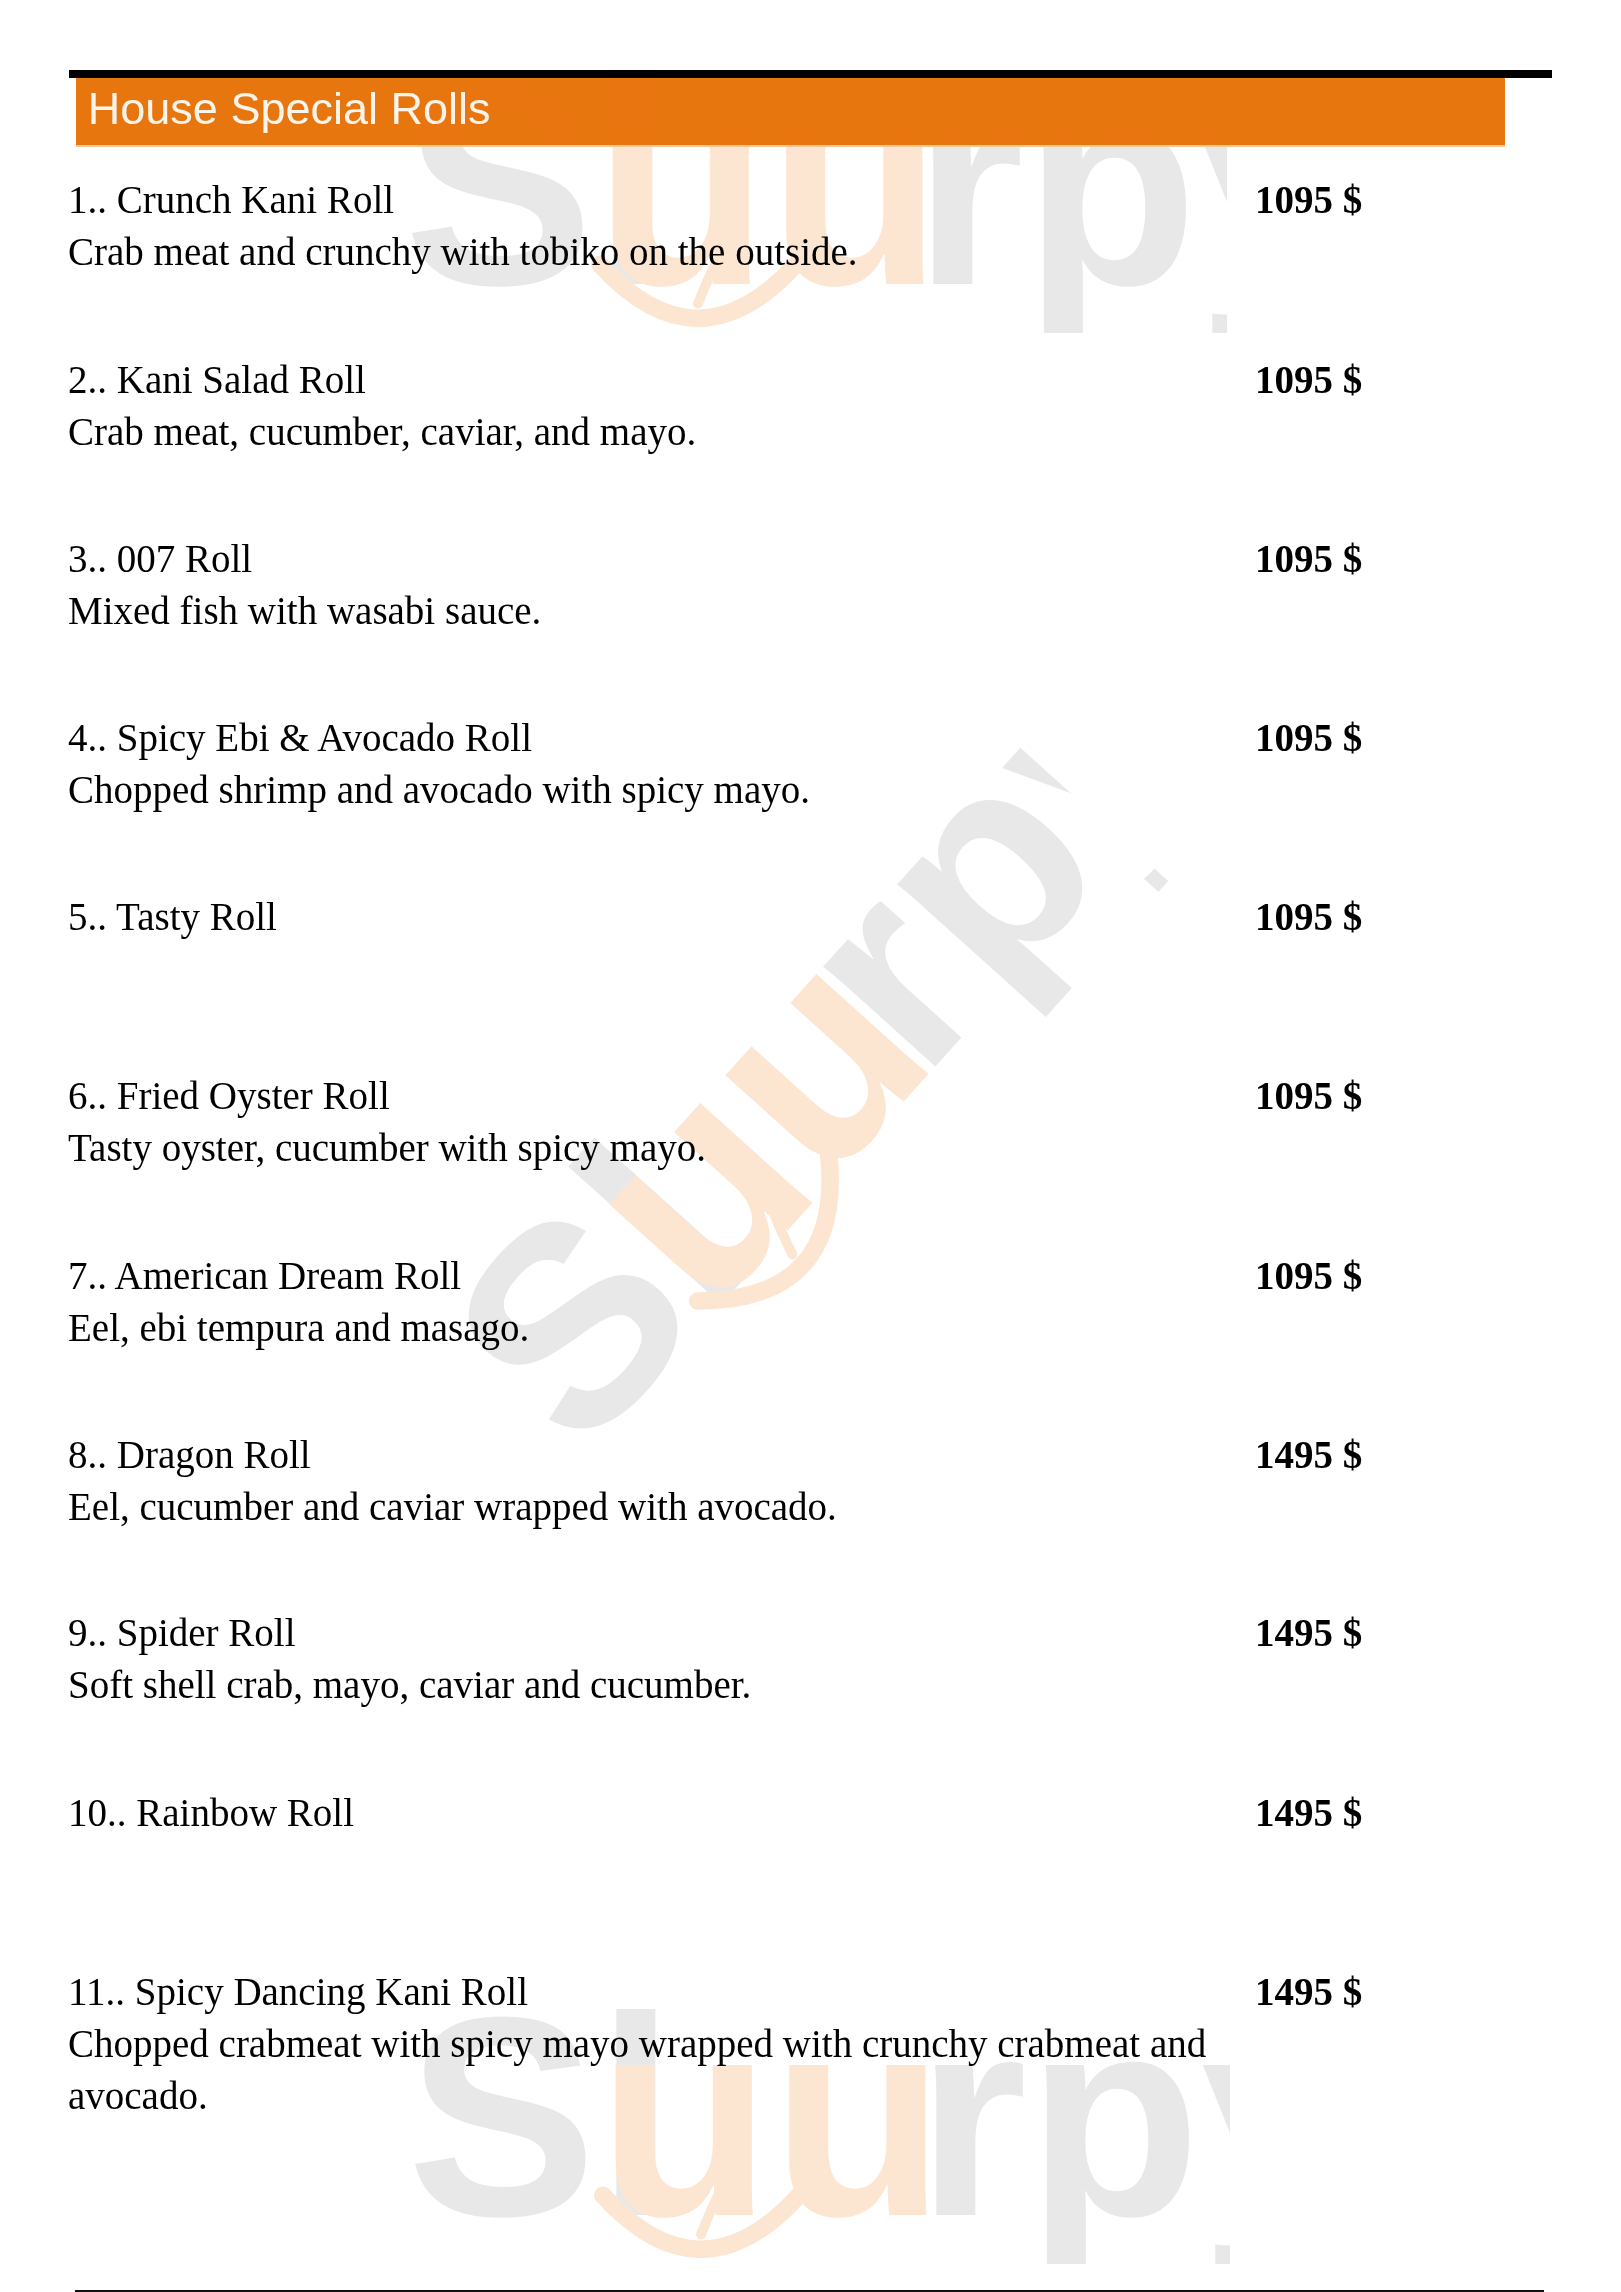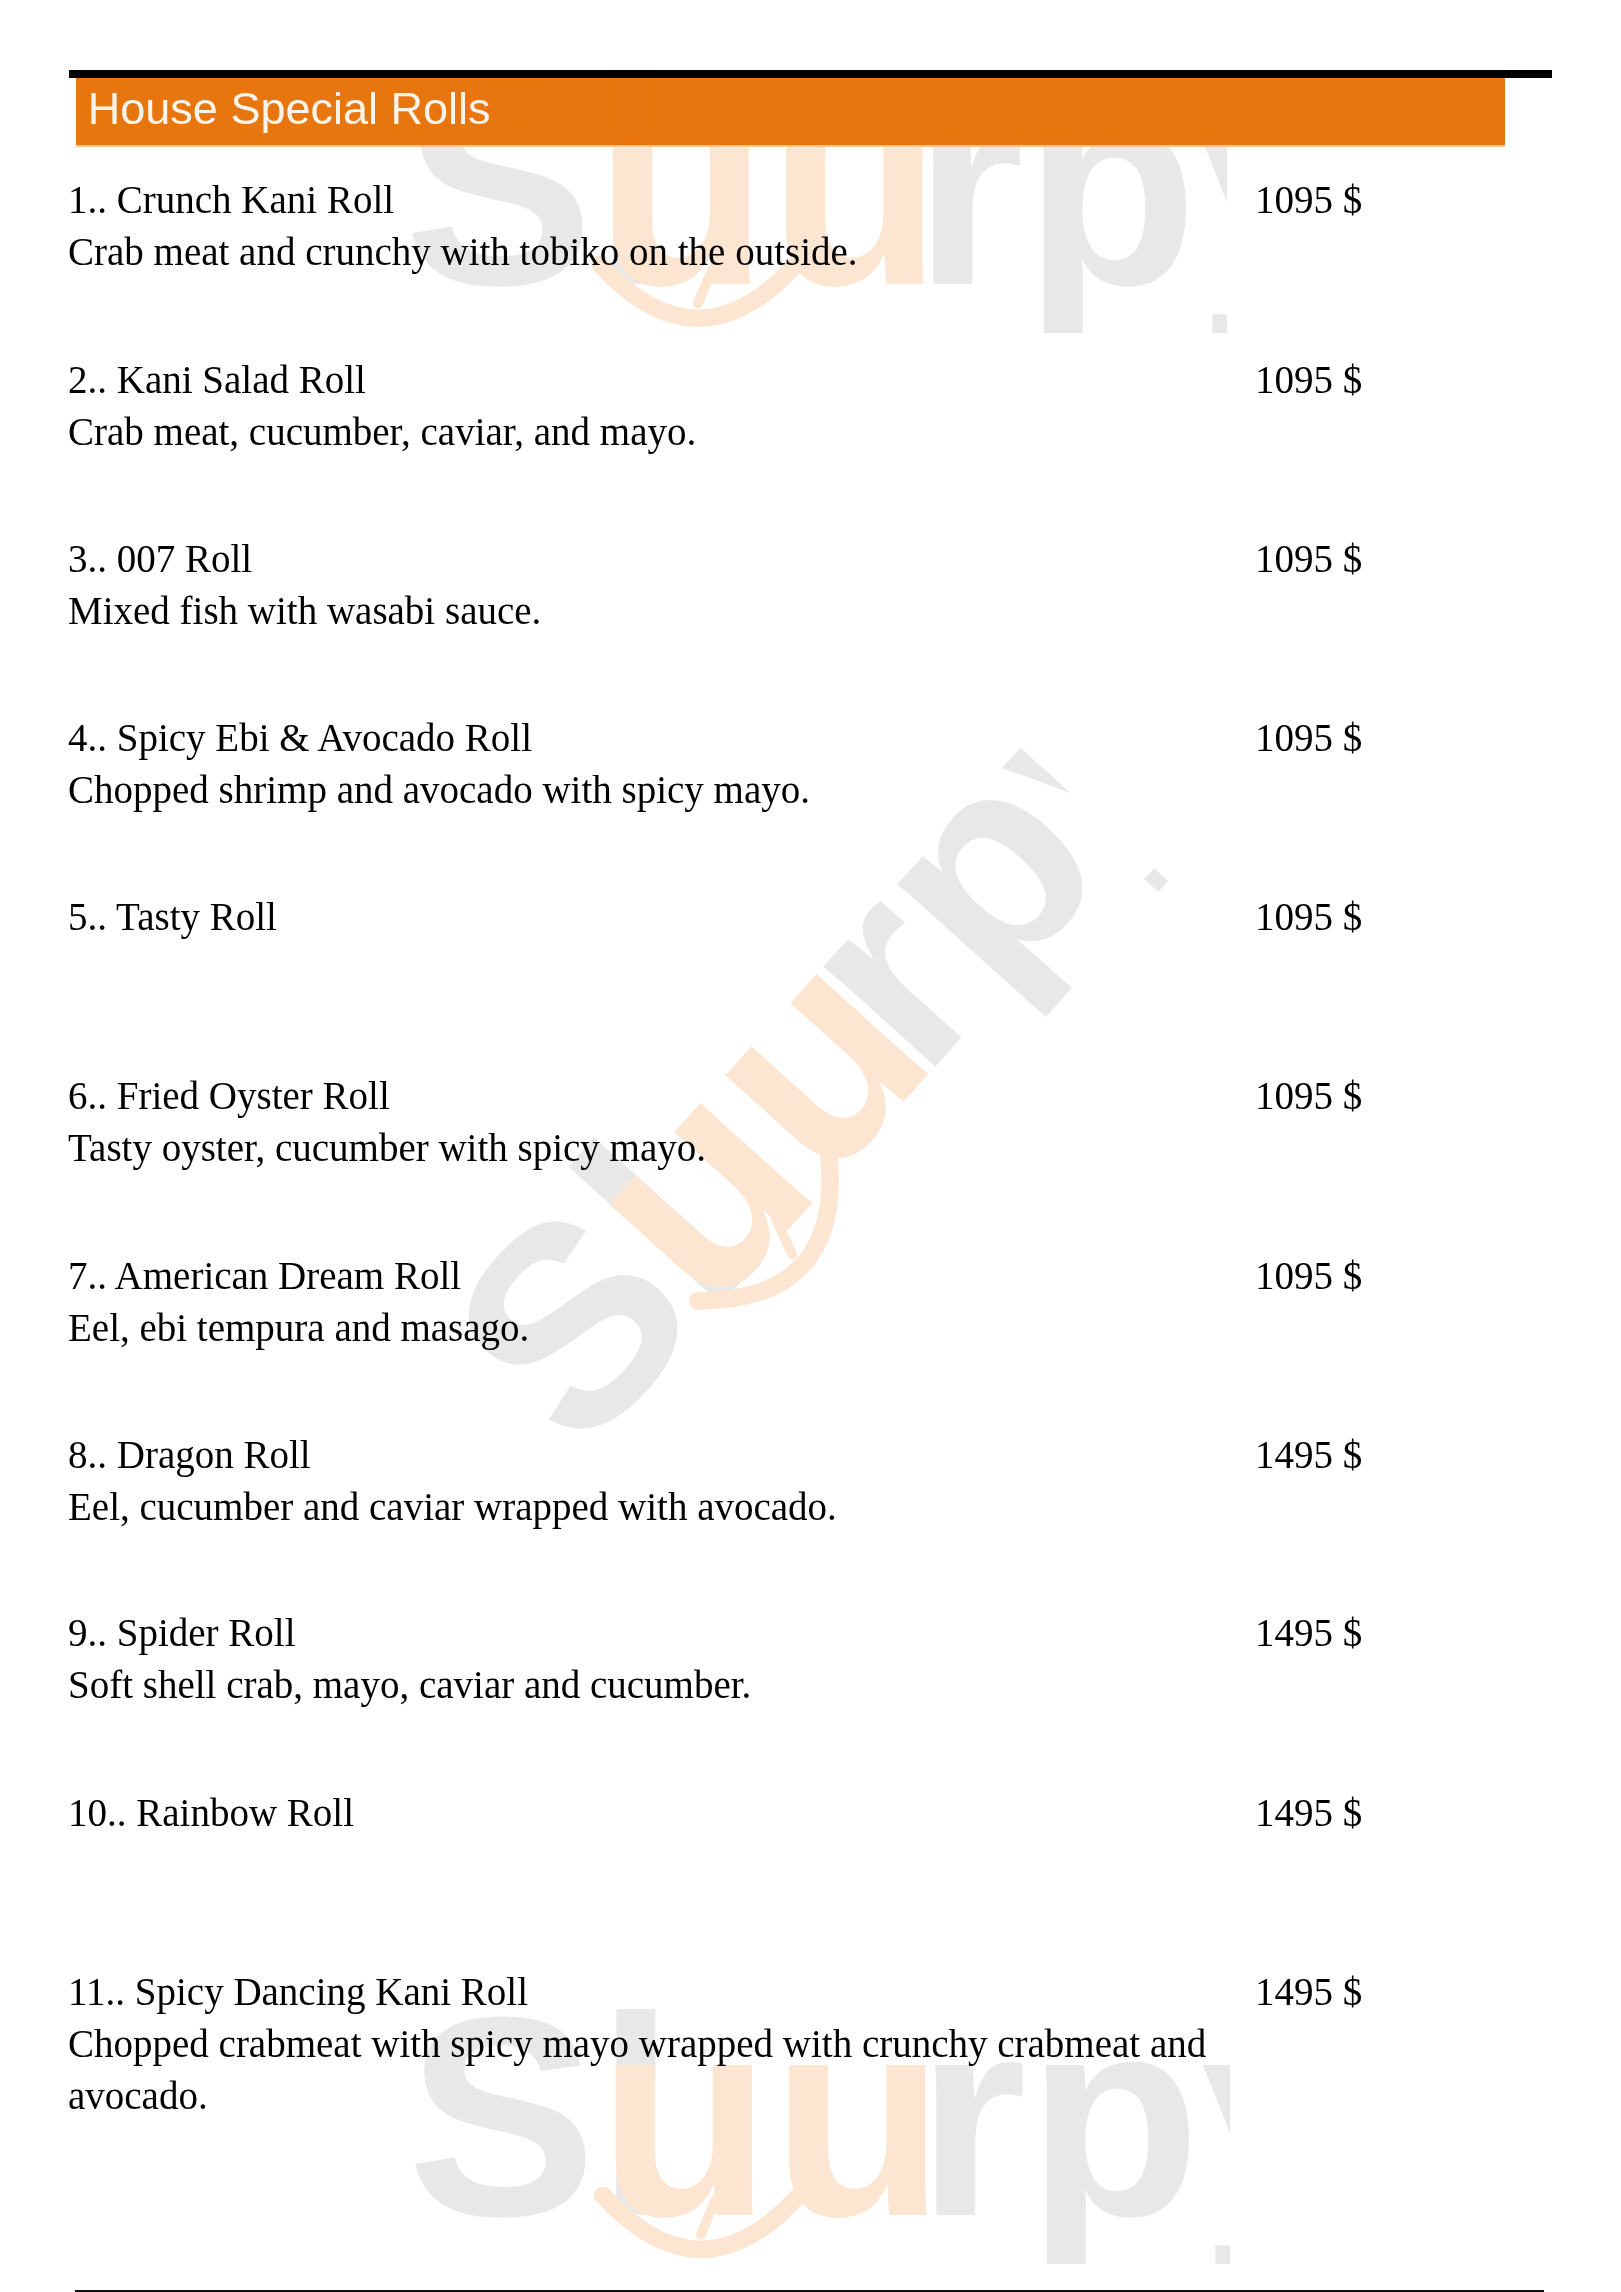--- a/index.html
+++ b/index.html
@@ -9,21 +9,21 @@
   .wm-top { left: 404px; top: 39px; }
   .wm-mid { left: 372px; top: 941px; transform: rotate(-48deg); transform-origin: 412px 147px; }
   .wm-bot { left: 407px; top: 1970px; }
   .top-rule { position: absolute; left: 69px; top: 70px; width: 1483px; height: 7.8px; background: #000; z-index: 2; }
   .header { position: absolute; left: 76px; top: 77px; width: 1390px; height: 68px; background: #E87208; opacity: 0.97; z-index: 1; box-shadow: 0 2px 0 #f4c89a; padding-left: 39px; }
   .header-title { position: absolute; left: 11.8px; top: 3.9px; font-family: "Liberation Sans", sans-serif; font-size: 45px; line-height: 55px; color: #FBF4EA; white-space: nowrap; }
   .menu { position: absolute; left: 0; top: 0; width: 1621px; z-index: 3; }
   .item { position: absolute; left: 68px; width: 1304px; font-size: 39px; line-height: 52px; }
   .item-title { display: block; white-space: nowrap; }
   .item-desc { display: block; width: 1157px; }
-  .item-price { position: absolute; left: 1187px; top: 0; white-space: nowrap; }
+  .item-price { position: absolute; left: 1187px; top: 0; white-space: nowrap; font-weight: bold; }
   .bottom-rule { position: absolute; left: 75px; top: 2290px; width: 1469px; height: 2px; background: #111; z-index: 2; }
 </style>
 </head>
 <body>
 
 <div class="wm wm-top">
   <svg viewBox="0 0 840 300">
     <g font-family="Liberation Sans, sans-serif" font-weight="bold" font-size="290">
       <text x="0" y="250" fill="#E8E8E8">Sl</text>
       <text x="195" y="250" fill="#FCE6D2">uu</text>

